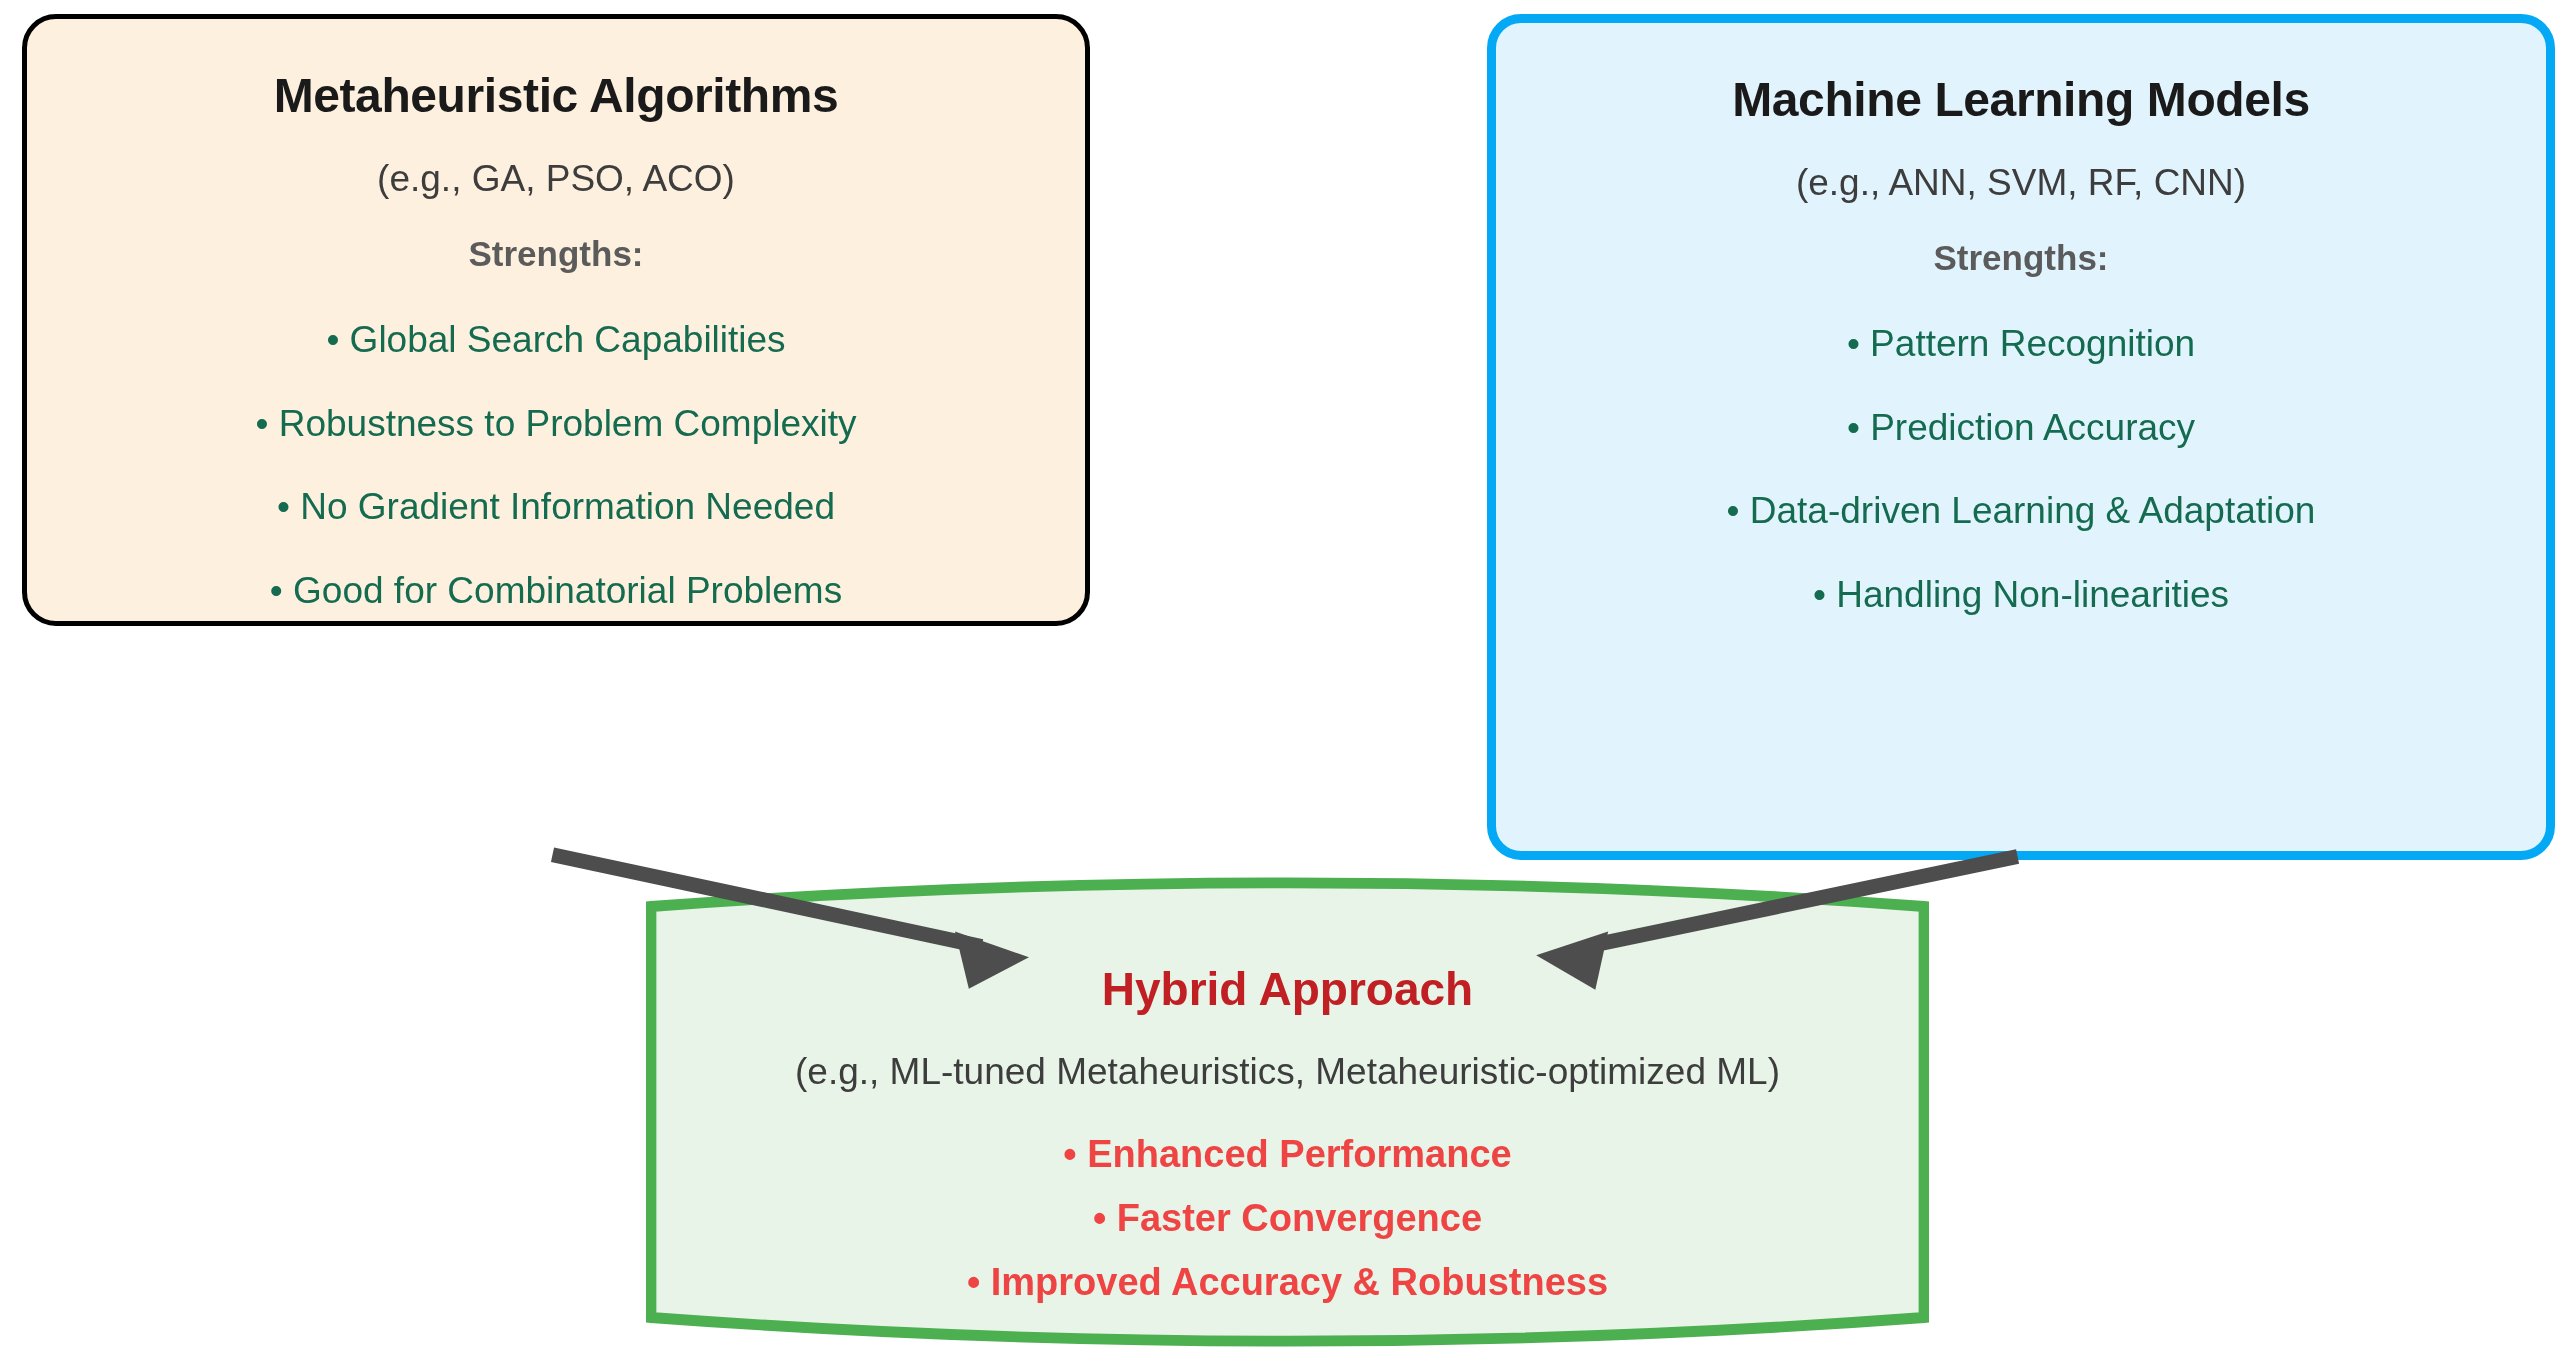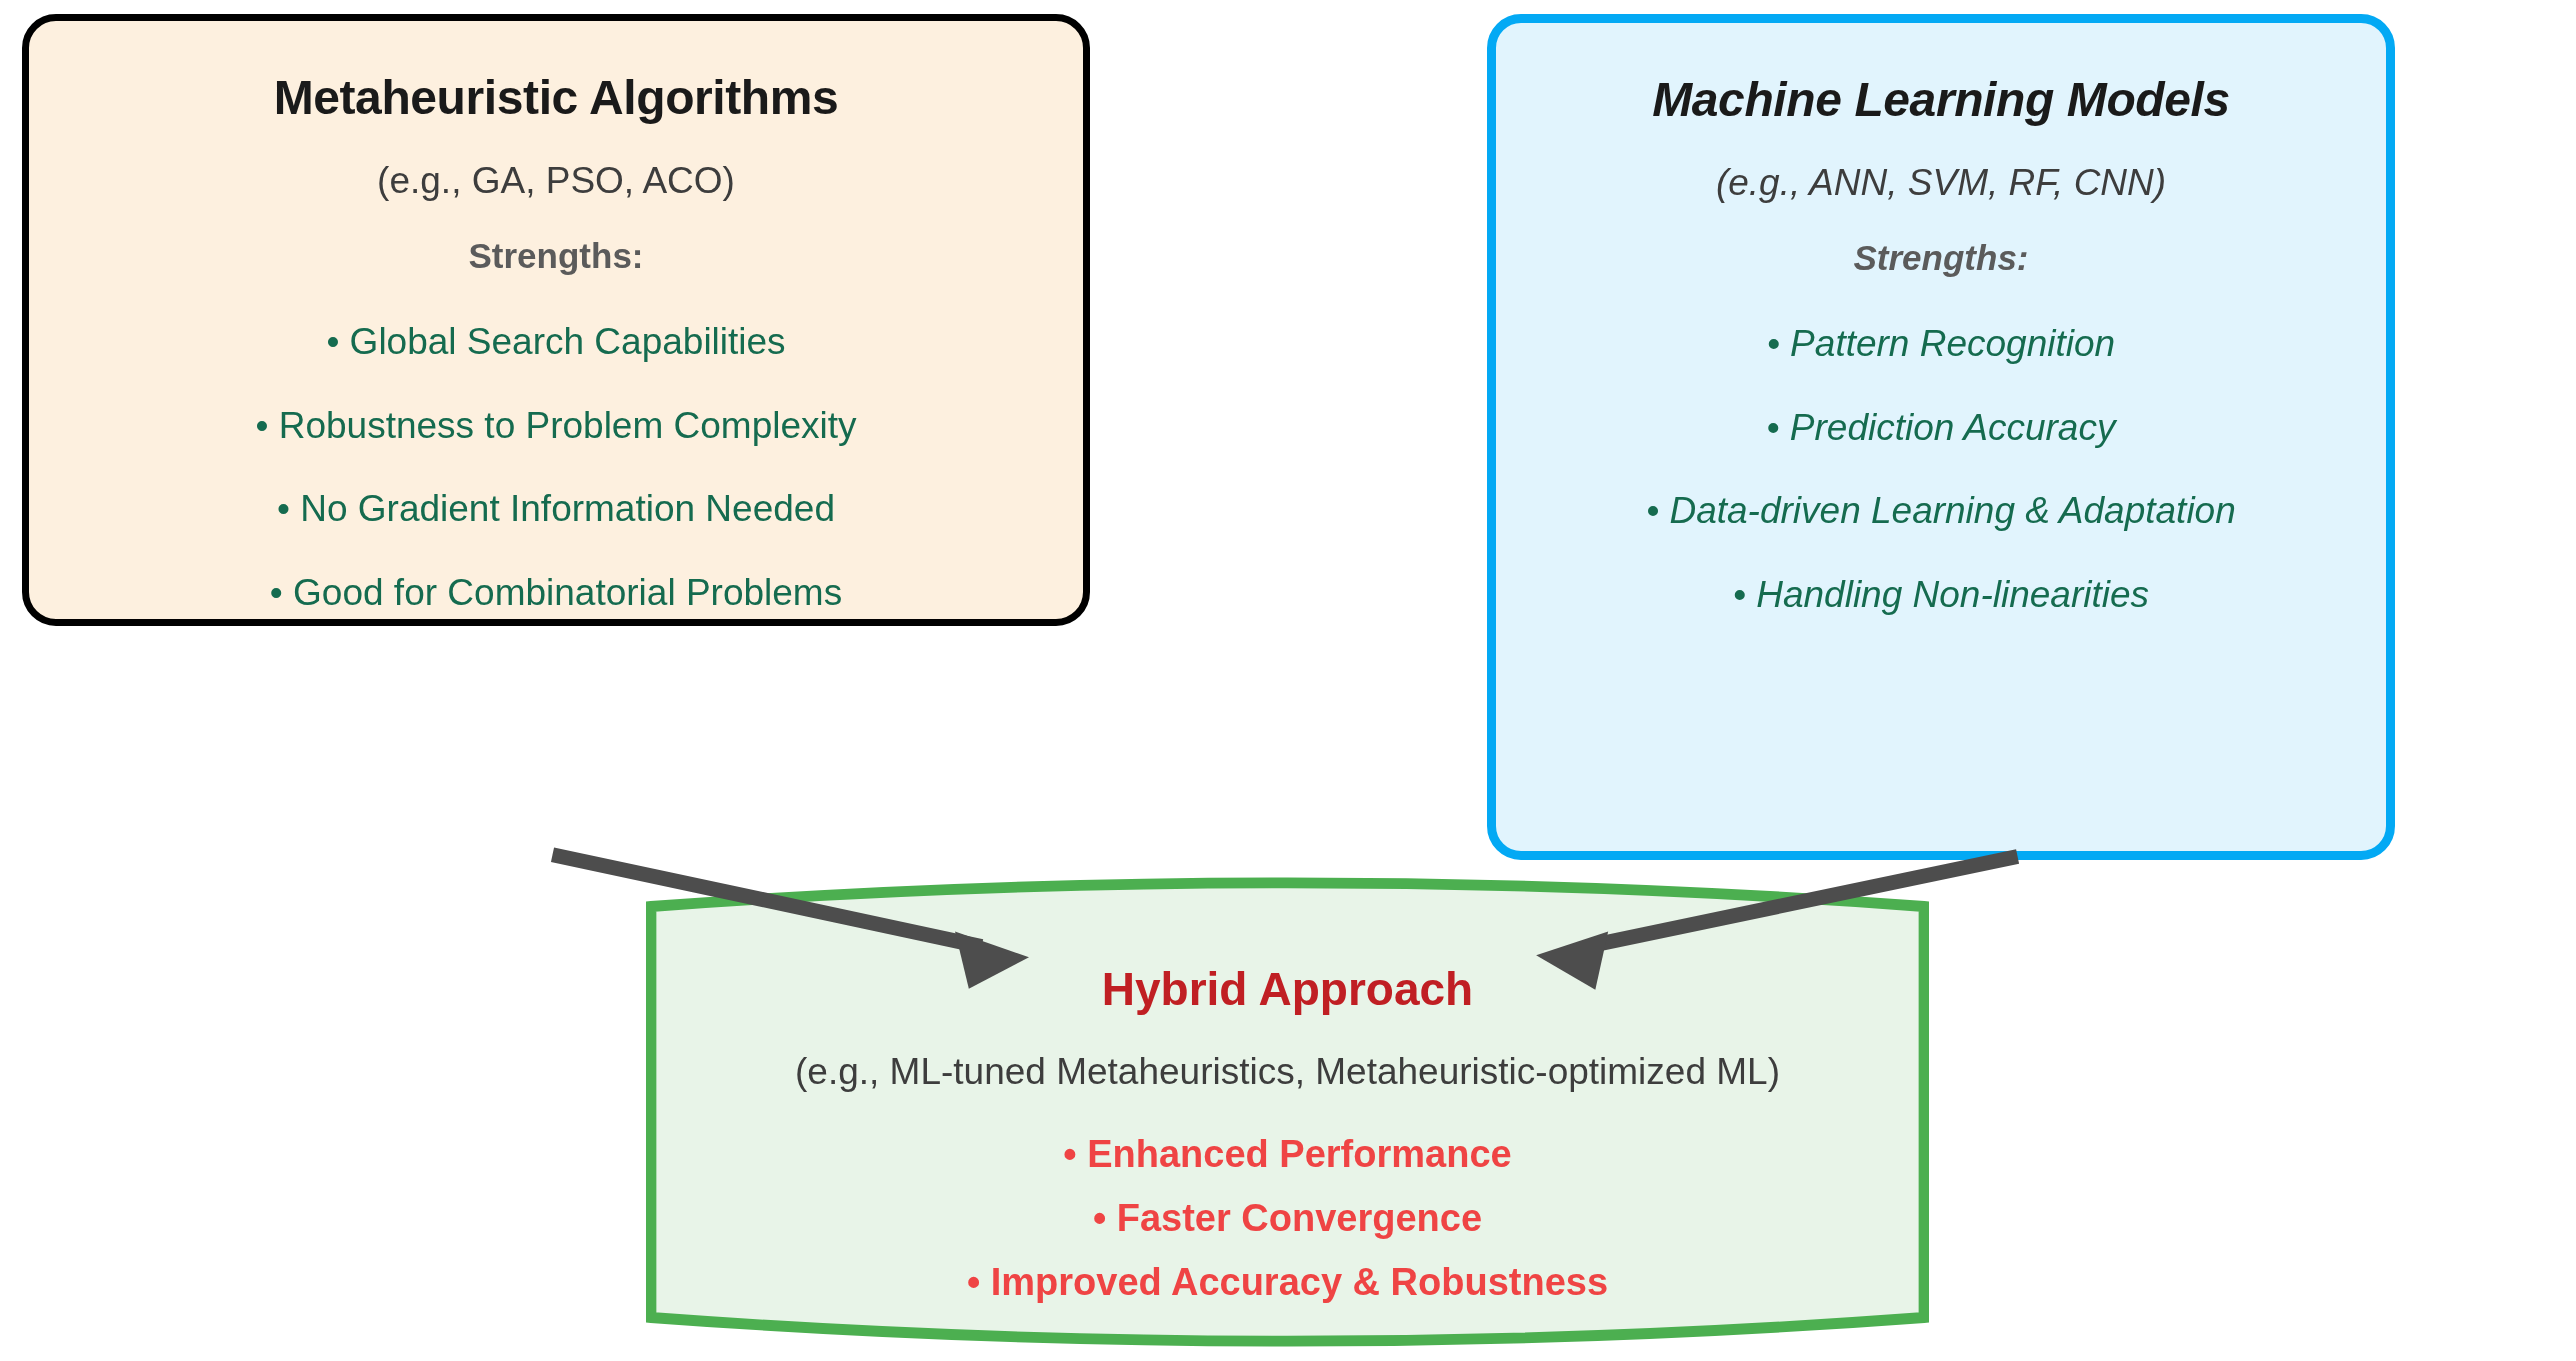--- a/index.html
+++ b/index.html
@@ -26,32 +26,31 @@
     position: absolute;
     box-sizing: border-box;
     text-align: center;
   }
   #panel-meta {
     left: 22px;
     top: 14px;
     width: 1068px;
     height: 612px;
     background: #FDF0DF;
-    border: 7px solid #000000;
+    border: 5px solid #000000;
     border-radius: 34px;
   }
   #panel-ml {
     left: 1487px;
     top: 14px;
-    width: 908px;
+    width: 1068px;
     height: 846px;
     background: #E1F4FD;
     border: 9px solid #03A9F4;
     border-radius: 34px;
-    font-style: italic;
   }
 
   .panel-title {
     font-size: 48px;
     font-weight: bold;
     color: #1a1a1a;
     letter-spacing: -0.4px;
     margin-top: 51px;
     line-height: 1.1;
   }

